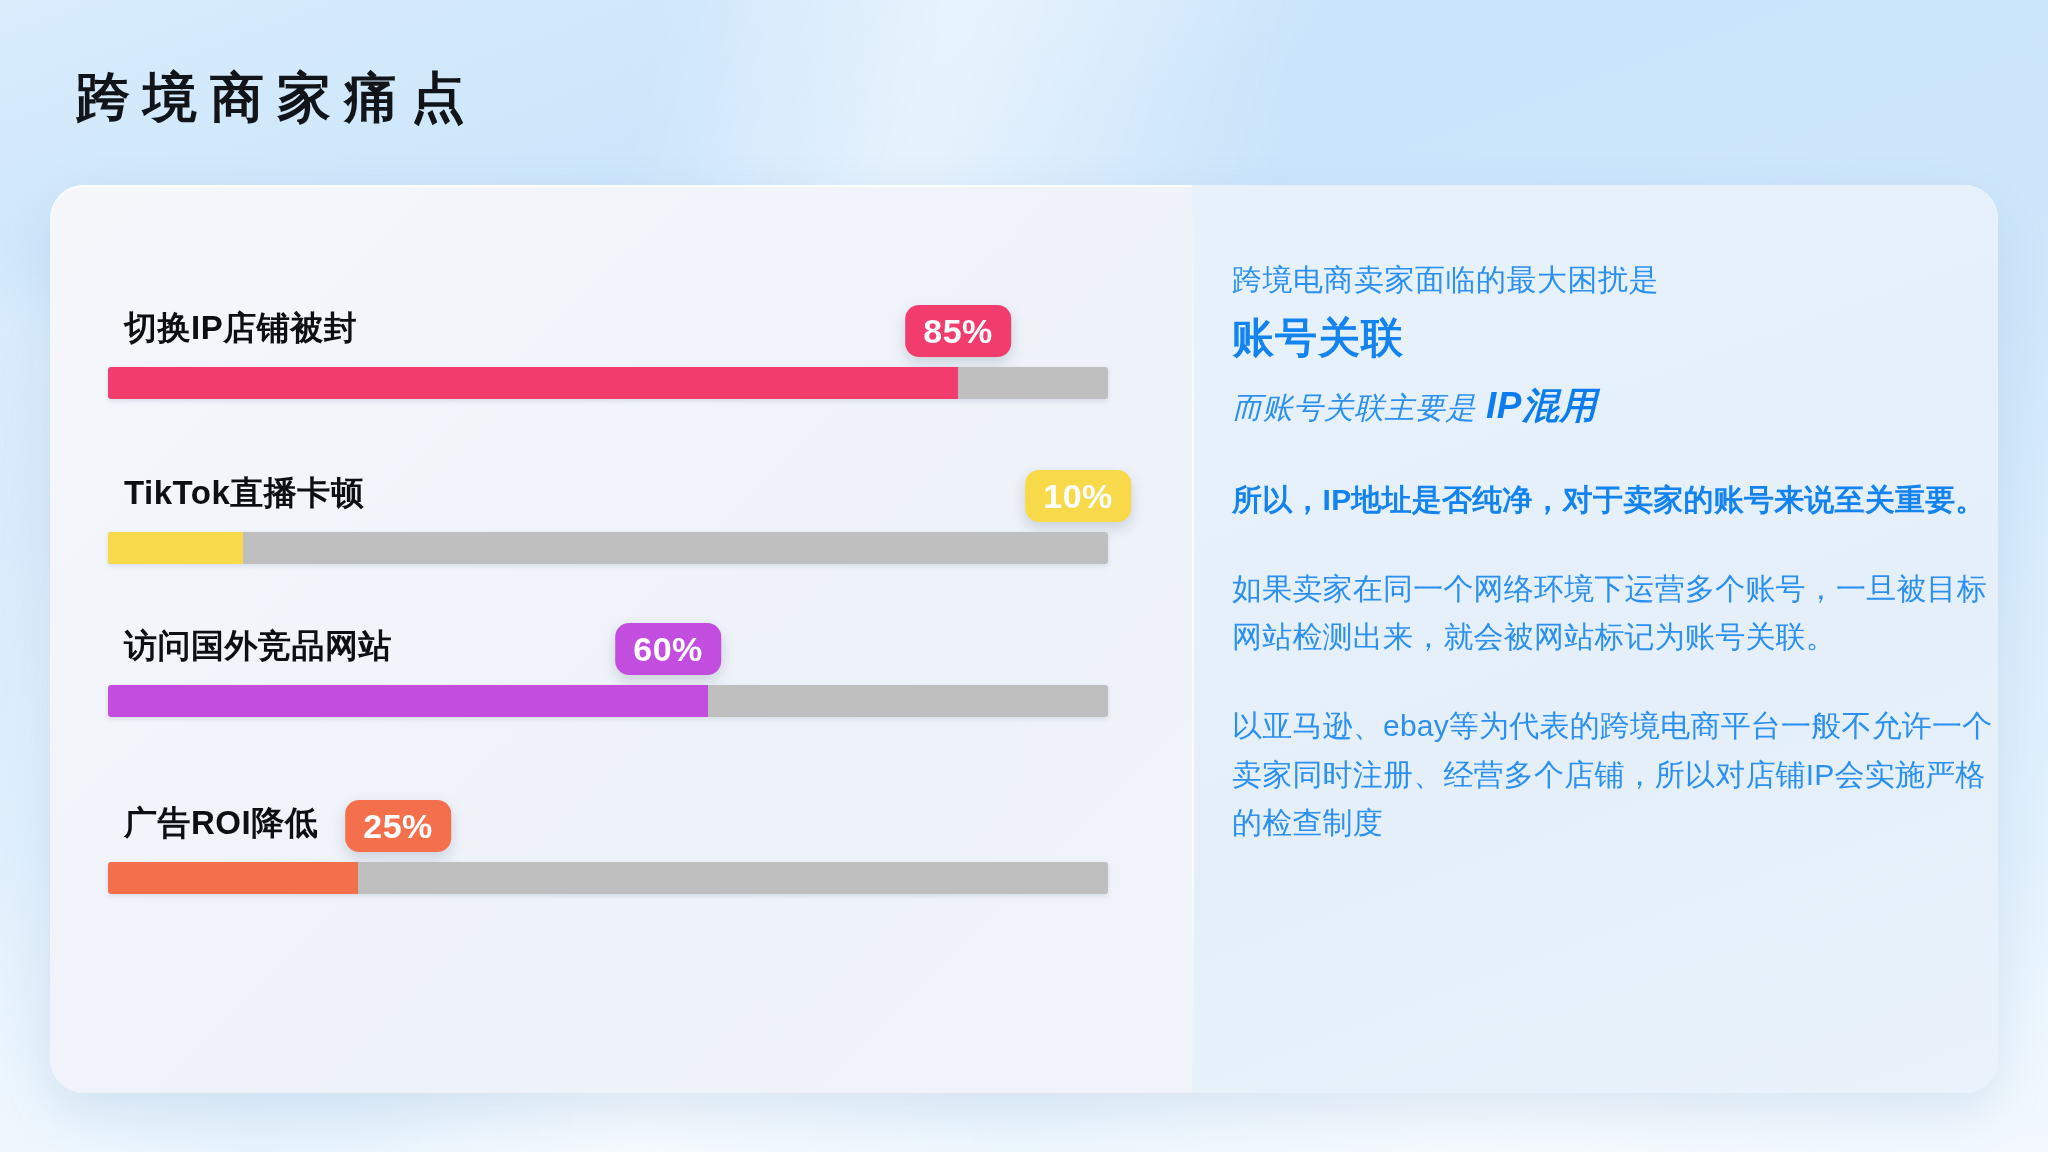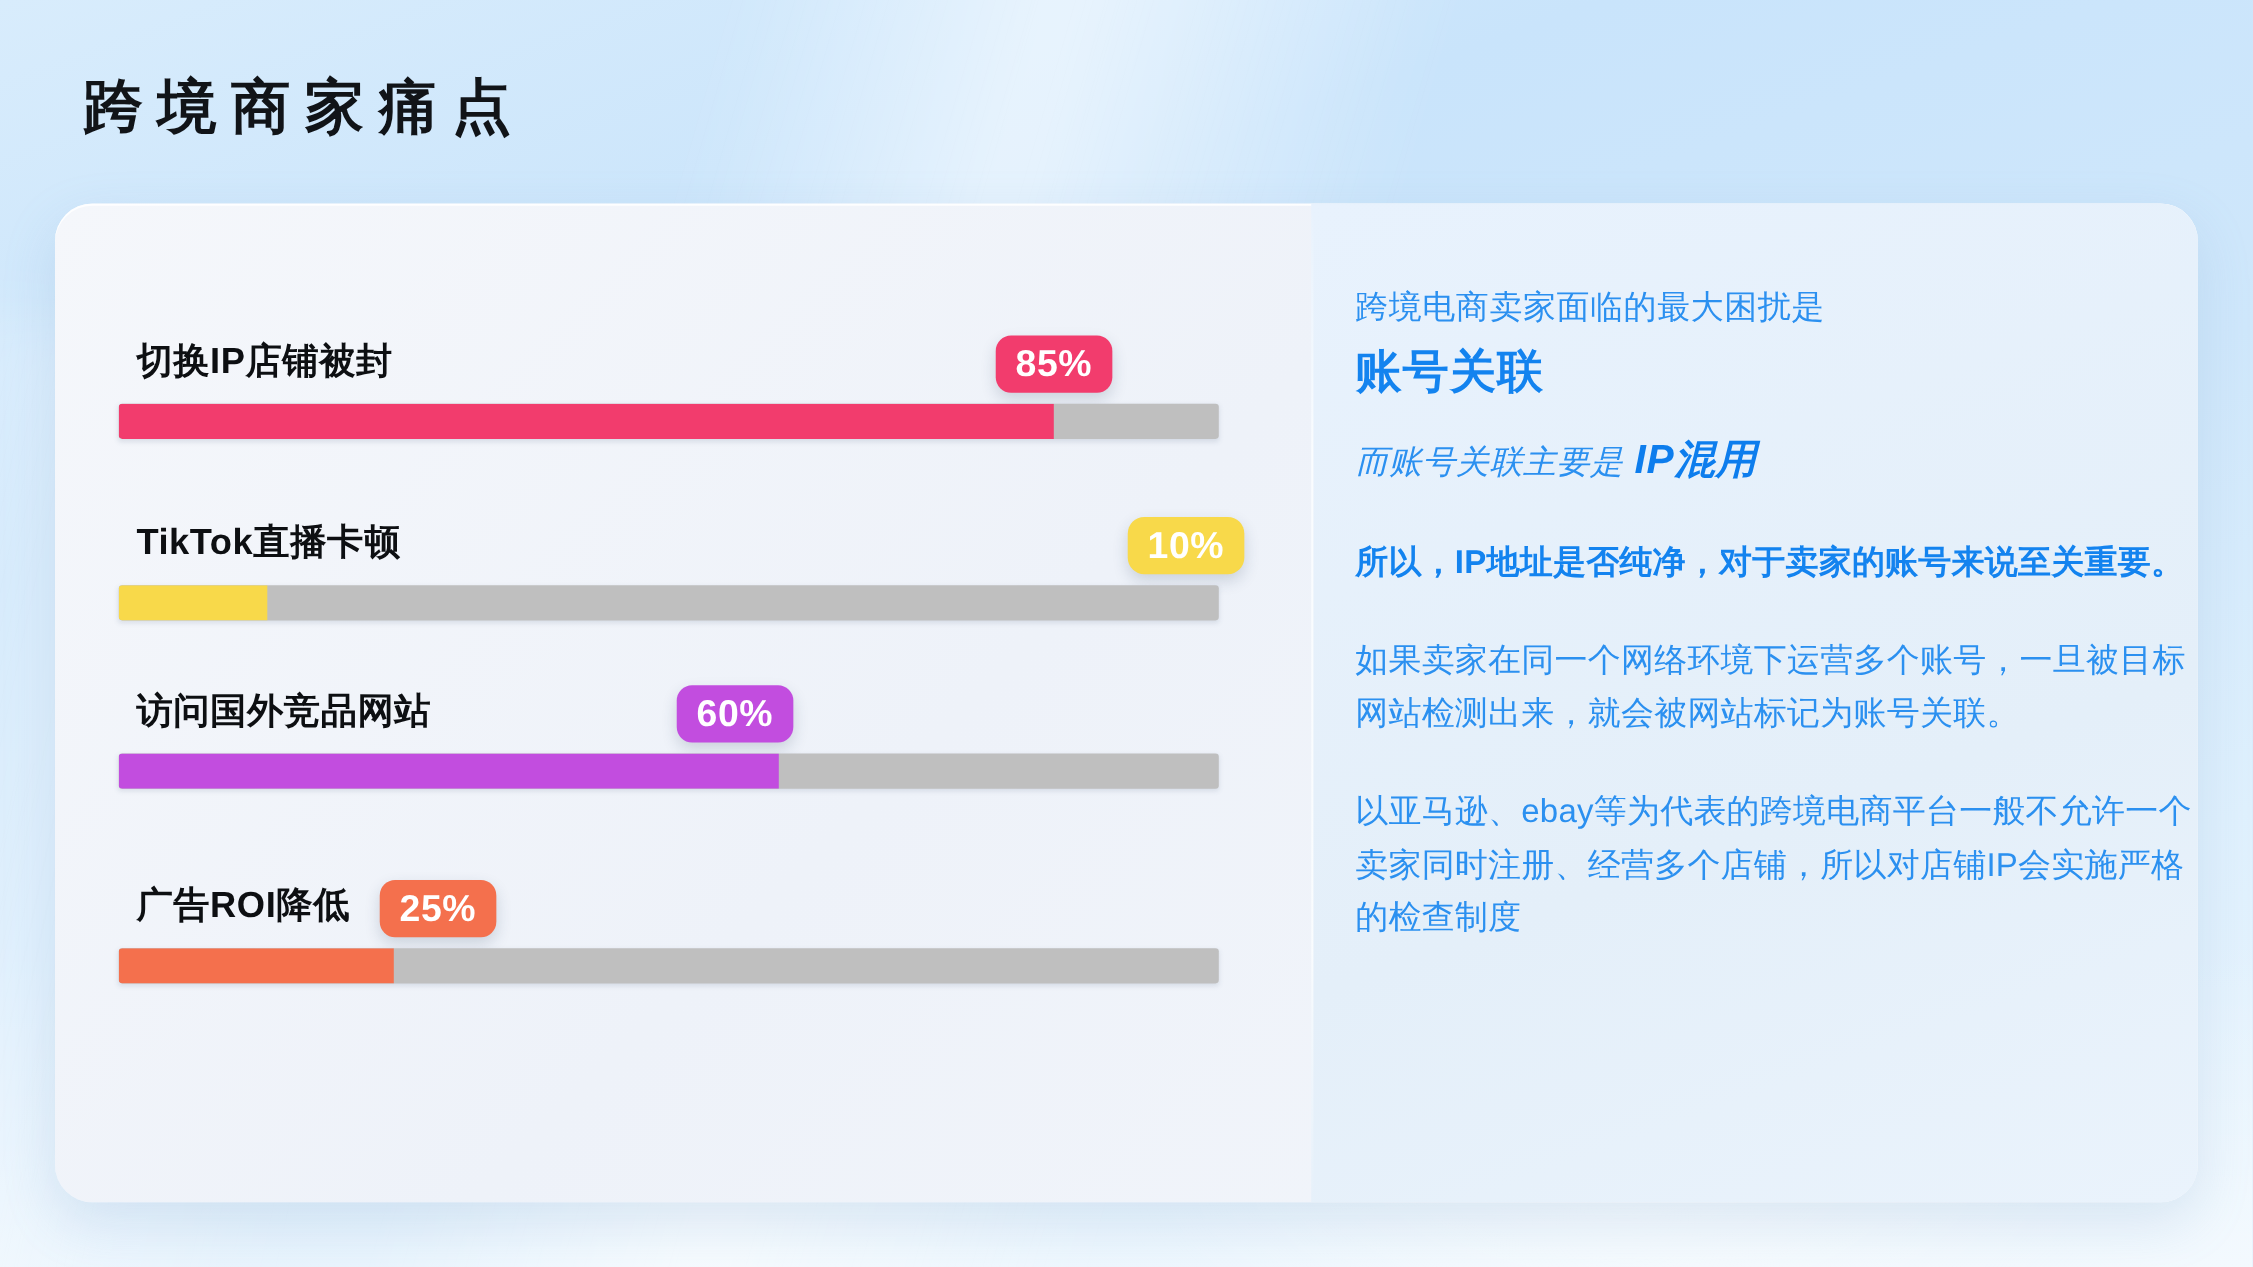--- a/index.html
+++ b/index.html
@@ -172,21 +172,21 @@
     line-height: 1.5;
     letter-spacing: 0.5px;
     margin-bottom: 10px;
   }
   .tx-hero {
     font-size: 42px;
     font-weight: 900;
     color: #1383ef;
     letter-spacing: 1px;
     line-height: 1.25;
-    margin-bottom: 26px;
+    margin-bottom: 14px;
   }
   .tx-sub {
     font-size: 30px;
     color: #2b90f0;
     line-height: 1.45;
     letter-spacing: 0.5px;
     margin-bottom: 44px;
     white-space: nowrap;
     font-style: italic;
   }
@@ -231,21 +231,21 @@
         <div class="bar-badge" style="background: rgb(242, 60, 109); left: 85%;">85%</div>
       </div>
       <div class="bar-track" style="background: rgb(191, 191, 191);">
         <div class="bar-fill" style="width: 85%; background: rgb(242, 60, 109);"></div>
       </div>
     </div>
 
     <div class="bar-group g1">
       <div class="bar-head">
         <div class="bar-label">TikTok直播卡顿</div>
-        <div class="bar-badge" style="background: rgb(248, 217, 74); left: 97%; border-radius: 15px;">10%</div>
+        <div class="bar-badge" style="background: rgb(248, 217, 74); left: 97%;">10%</div>
       </div>
       <div class="bar-track" style="background: rgb(191, 191, 191);">
         <div class="bar-fill" style="width: 13.5%; background: rgb(248, 217, 74);"></div>
       </div>
     </div>
 
     <div class="bar-group g2">
       <div class="bar-head">
         <div class="bar-label">访问国外竞品网站</div>
         <div class="bar-badge" style="background: rgb(194, 77, 223); left: 56%;">60%</div>

